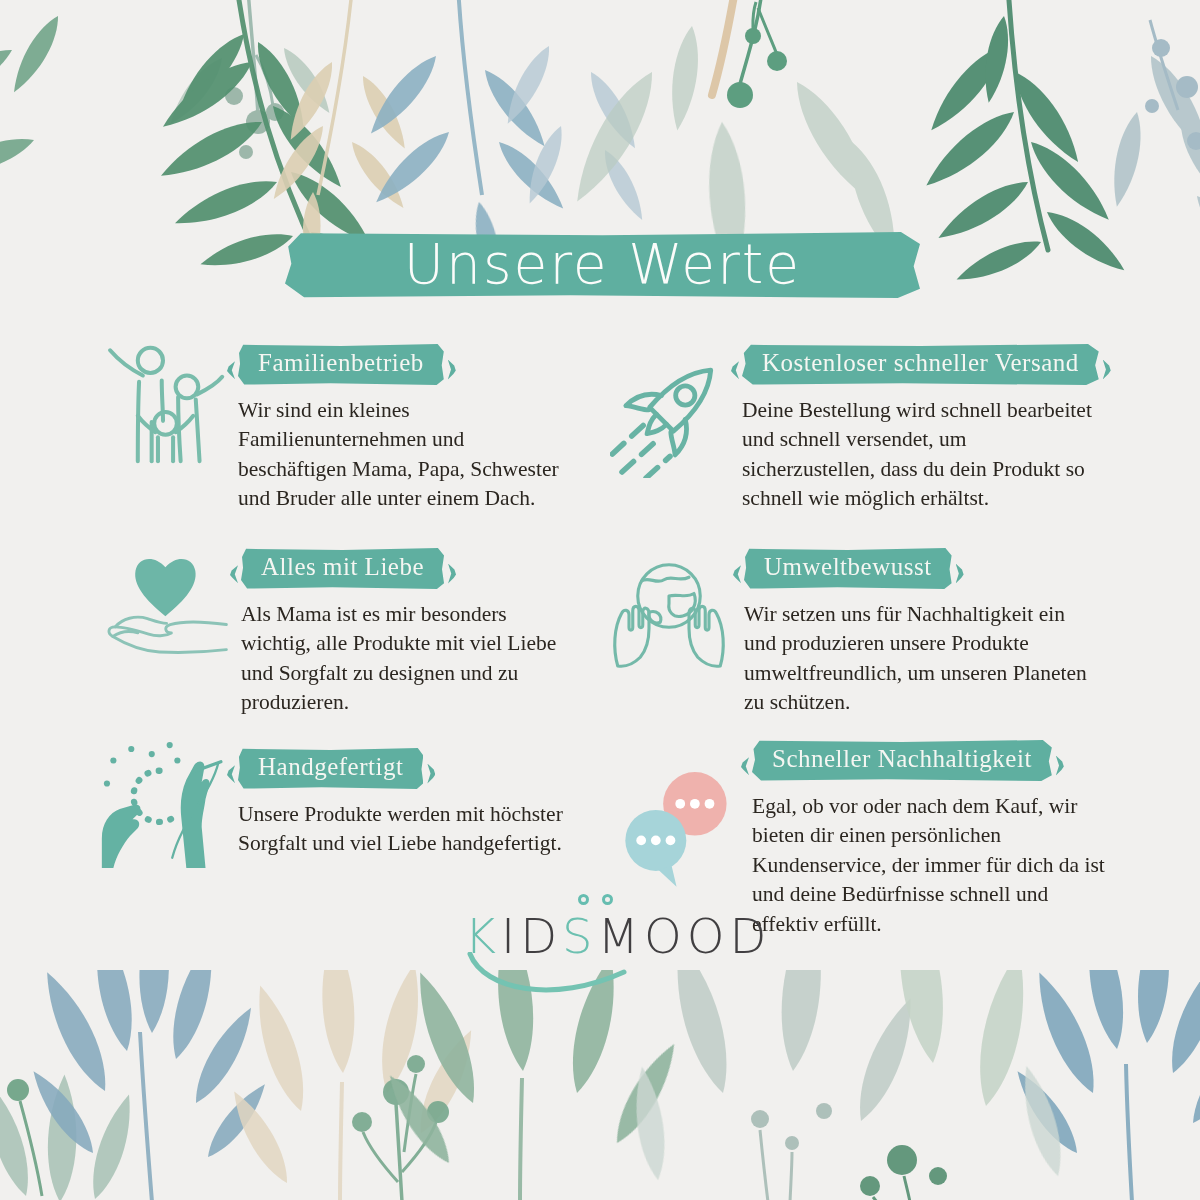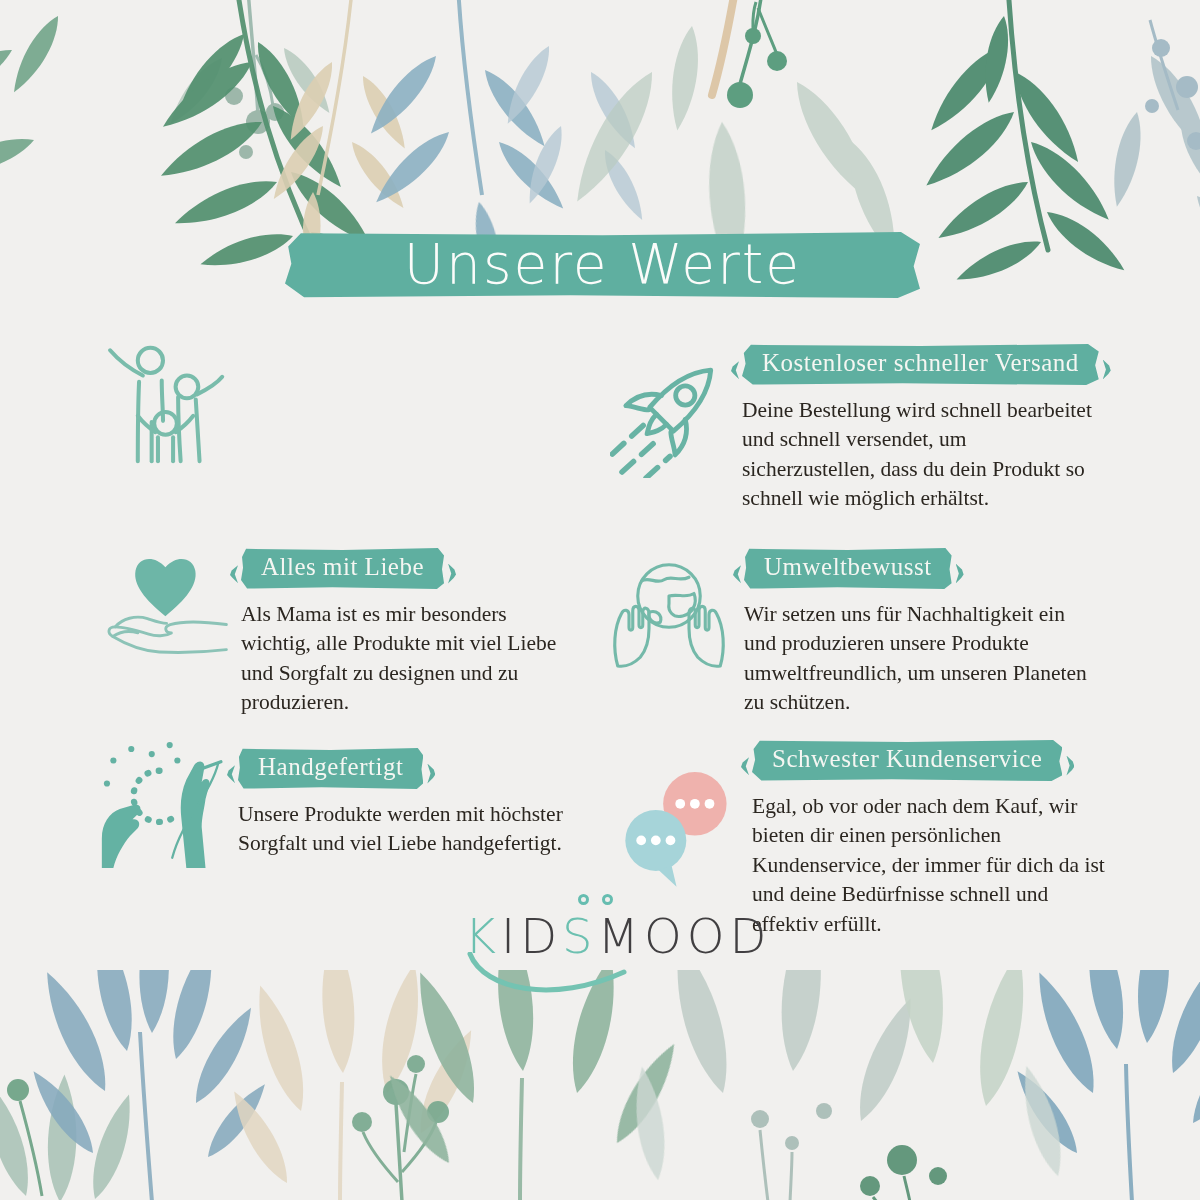--- a/index.html
+++ b/index.html
@@ -294,20 +294,26 @@
         <path d="M77 40 C85 36 93 31 97 26"></path>
         <path d="M62 42 C62 62 63 78 64 93"></path>
         <path d="M76 44 C77 62 78 78 79 93"></path>
         <circle cx="52" cy="63" r="9"></circle>
         <path d="M44 70 C38 66 33 61 30 57"></path>
         <path d="M60 70 C66 66 71 61 74 57"></path>
         <path d="M46 74 L46 93"></path>
         <path d="M58 74 L58 93"></path>
       </svg>
     </div>
+    <div class="content">
+      <div class="band-wrap section-title">
+        <div class="band">Familienbetrieb</div>
+      </div>
+      <p class="body">Wir sind ein kleines Familienunternehmen und beschäftigen Mama, Papa, Schwester und Bruder alle unter einem Dach.</p>
+    </div>
   </section>
 
   <section class="value v-left" style="left:103px;top:548px;">
     <div class="icon-box">
       <svg width="126" height="116" viewBox="0 0 105 97">
         <path fill="#6db6a7" d="M52 57 C35 43 25 31 27 19 C29 8 42 5 52 16 C62 5 75 8 77 19 C79 31 69 43 52 57 Z"></path>
         <path fill="none" stroke="#8cc3b7" stroke-width="2.4" stroke-linecap="round" stroke-linejoin="round" d="M103 64 C88 62 70 60 56 64 C50 66 52 71 57 71 C52 74 44 74 38 72 C28 69 18 66 10 66 C4 66 3 71 8 74 C18 80 32 86 47 87 C67 88 86 87 103 85"></path>
         <path fill="none" stroke="#8cc3b7" stroke-width="2.4" stroke-linecap="round" d="M10 66 C16 59 27 56 37 59 C43 61 48 63 53 63"></path>
         <path fill="none" stroke="#8cc3b7" stroke-width="2.4" stroke-linecap="round" d="M8 74 C14 70 22 69 29 71"></path>
       </svg>
@@ -404,21 +410,21 @@
           <circle cx="31" cy="61" r="25" fill="#a6d4d9"></circle>
           <path d="M44 82 L48 99 L33 85 Z" fill="#a6d4d9"></path>
           <circle cx="19" cy="61" r="4" fill="#fff"></circle>
           <circle cx="31" cy="61" r="4" fill="#fff"></circle>
           <circle cx="43" cy="61" r="4" fill="#fff"></circle>
         </g>
       </svg>
     </div>
     <div class="content">
       <div class="band-wrap section-title">
-        <div class="band">Schwester Kundenservice</div>
+        <div class="band">Schneller Nachhaltigkeit</div>
       </div>
       <p class="body">Egal, ob vor oder nach dem Kauf, wir bieten dir einen persönlichen Kundenservice, der immer für dich da ist und deine Bedürfnisse schnell und effektiv erfüllt.</p>
     </div>
   </section>
 
   <div class="logo">
     <span class="logo-dot d1"></span>
     <span class="logo-dot d2"></span>
     <div class="logo-word"><span class="teal">K</span><span>ID</span><span class="teal">S</span><span>MOOD</span></div>
     <svg class="logo-smile" width="165" height="55" viewBox="0 0 165 55">

